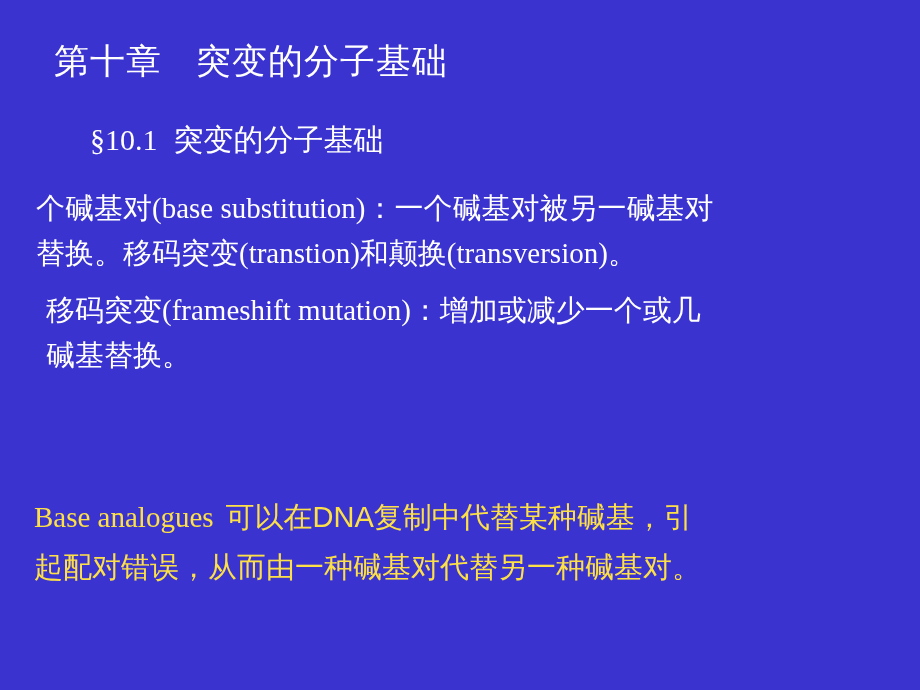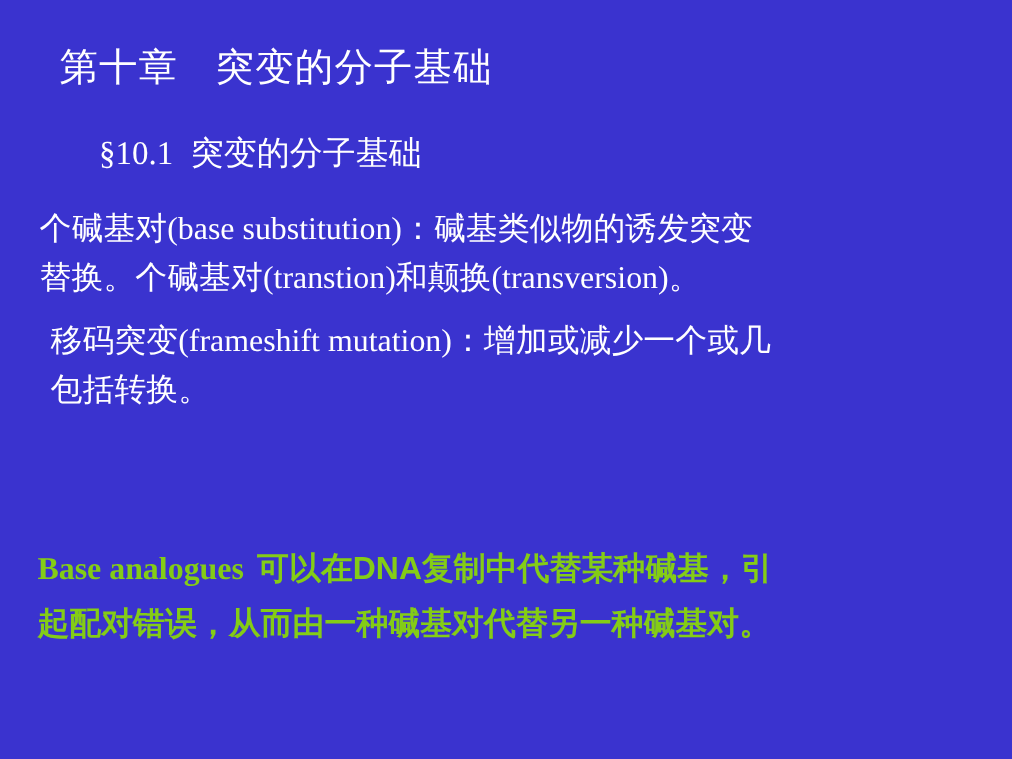--- a/index.html
+++ b/index.html
@@ -72,49 +72,48 @@
     color: #f79226;
   }
   #sec-10-1-1 .gapwide { display: inline-block; width: 16px; }
 
   
   #p-analogues {
     position: absolute;
     left: 34px;
     top: 492px;
     width: 878px;
-    color: #84cc16;
+    color: #fde047;
     font-size: 29px;
     line-height: 50px;
-    font-weight: bold;
   }
   #p-analogues .cn { font-family: "Liberation Sans", "DejaVu Sans", sans-serif; }
   #p-analogues .en { font-family: "Liberation Serif", "DejaVu Serif", serif; }
   #p-analogues .l2 { display:block; }
   .sp { display: inline-block; width: 12px; }
 </style>
 </head>
 <body>
 
 <div id="slide" style="background: rgb(58, 51, 207);">
 
   <div class="tb song" id="title">
     <span class="hei">第十章</span><span class="gapwide"></span><span class="hei">突变的分子基础</span>
   </div>
 
   <div class="tb" id="sec-10-1">
     <span class="hei">§10.1</span><span class="gapwide"></span><span class="hei">突变的分子基础</span>
   </div>
 
   <div class="para" id="p-base-sub">
-    <span class="en">个碱基对(base substitution)：</span><span class="cn">碱基类似物的诱发突变</span><span class="l2"><span class="cn">替换。个碱基对</span><span class="en">(transtion)</span><span class="cn">和颠换</span><span class="en">(transversion)</span><span class="cn">。</span></span>
+    <span class="en">个碱基对(base substitution)：</span><span class="cn">一个碱基对被另一碱基对</span><span class="l2"><span class="cn">替换。移码突变</span><span class="en">(transtion)</span><span class="cn">和颠换</span><span class="en">(transversion)</span><span class="cn">。</span></span>
   </div>
 
   <div class="para" id="p-frameshift">
-    <span class="cn">移码突变</span><span class="en">(frameshift mutation)</span><span class="cn">：增加或减少一个或几</span><span class="l2 cn">包括转换。</span>
+    <span class="cn">移码突变</span><span class="en">(frameshift mutation)</span><span class="cn">：增加或减少一个或几</span><span class="l2 cn">碱基替换。</span>
   </div>
 
 
   <div id="p-analogues">
     <span class="en">Base analogues</span><span class="sp"></span><span class="cn">可以在DNA复制中代替某种碱基，引</span><span class="l2 cn">起配对错误，从而由一种碱基对代替另一种碱基对。</span>
   </div>
 
 </div>
 
 </body></html>

